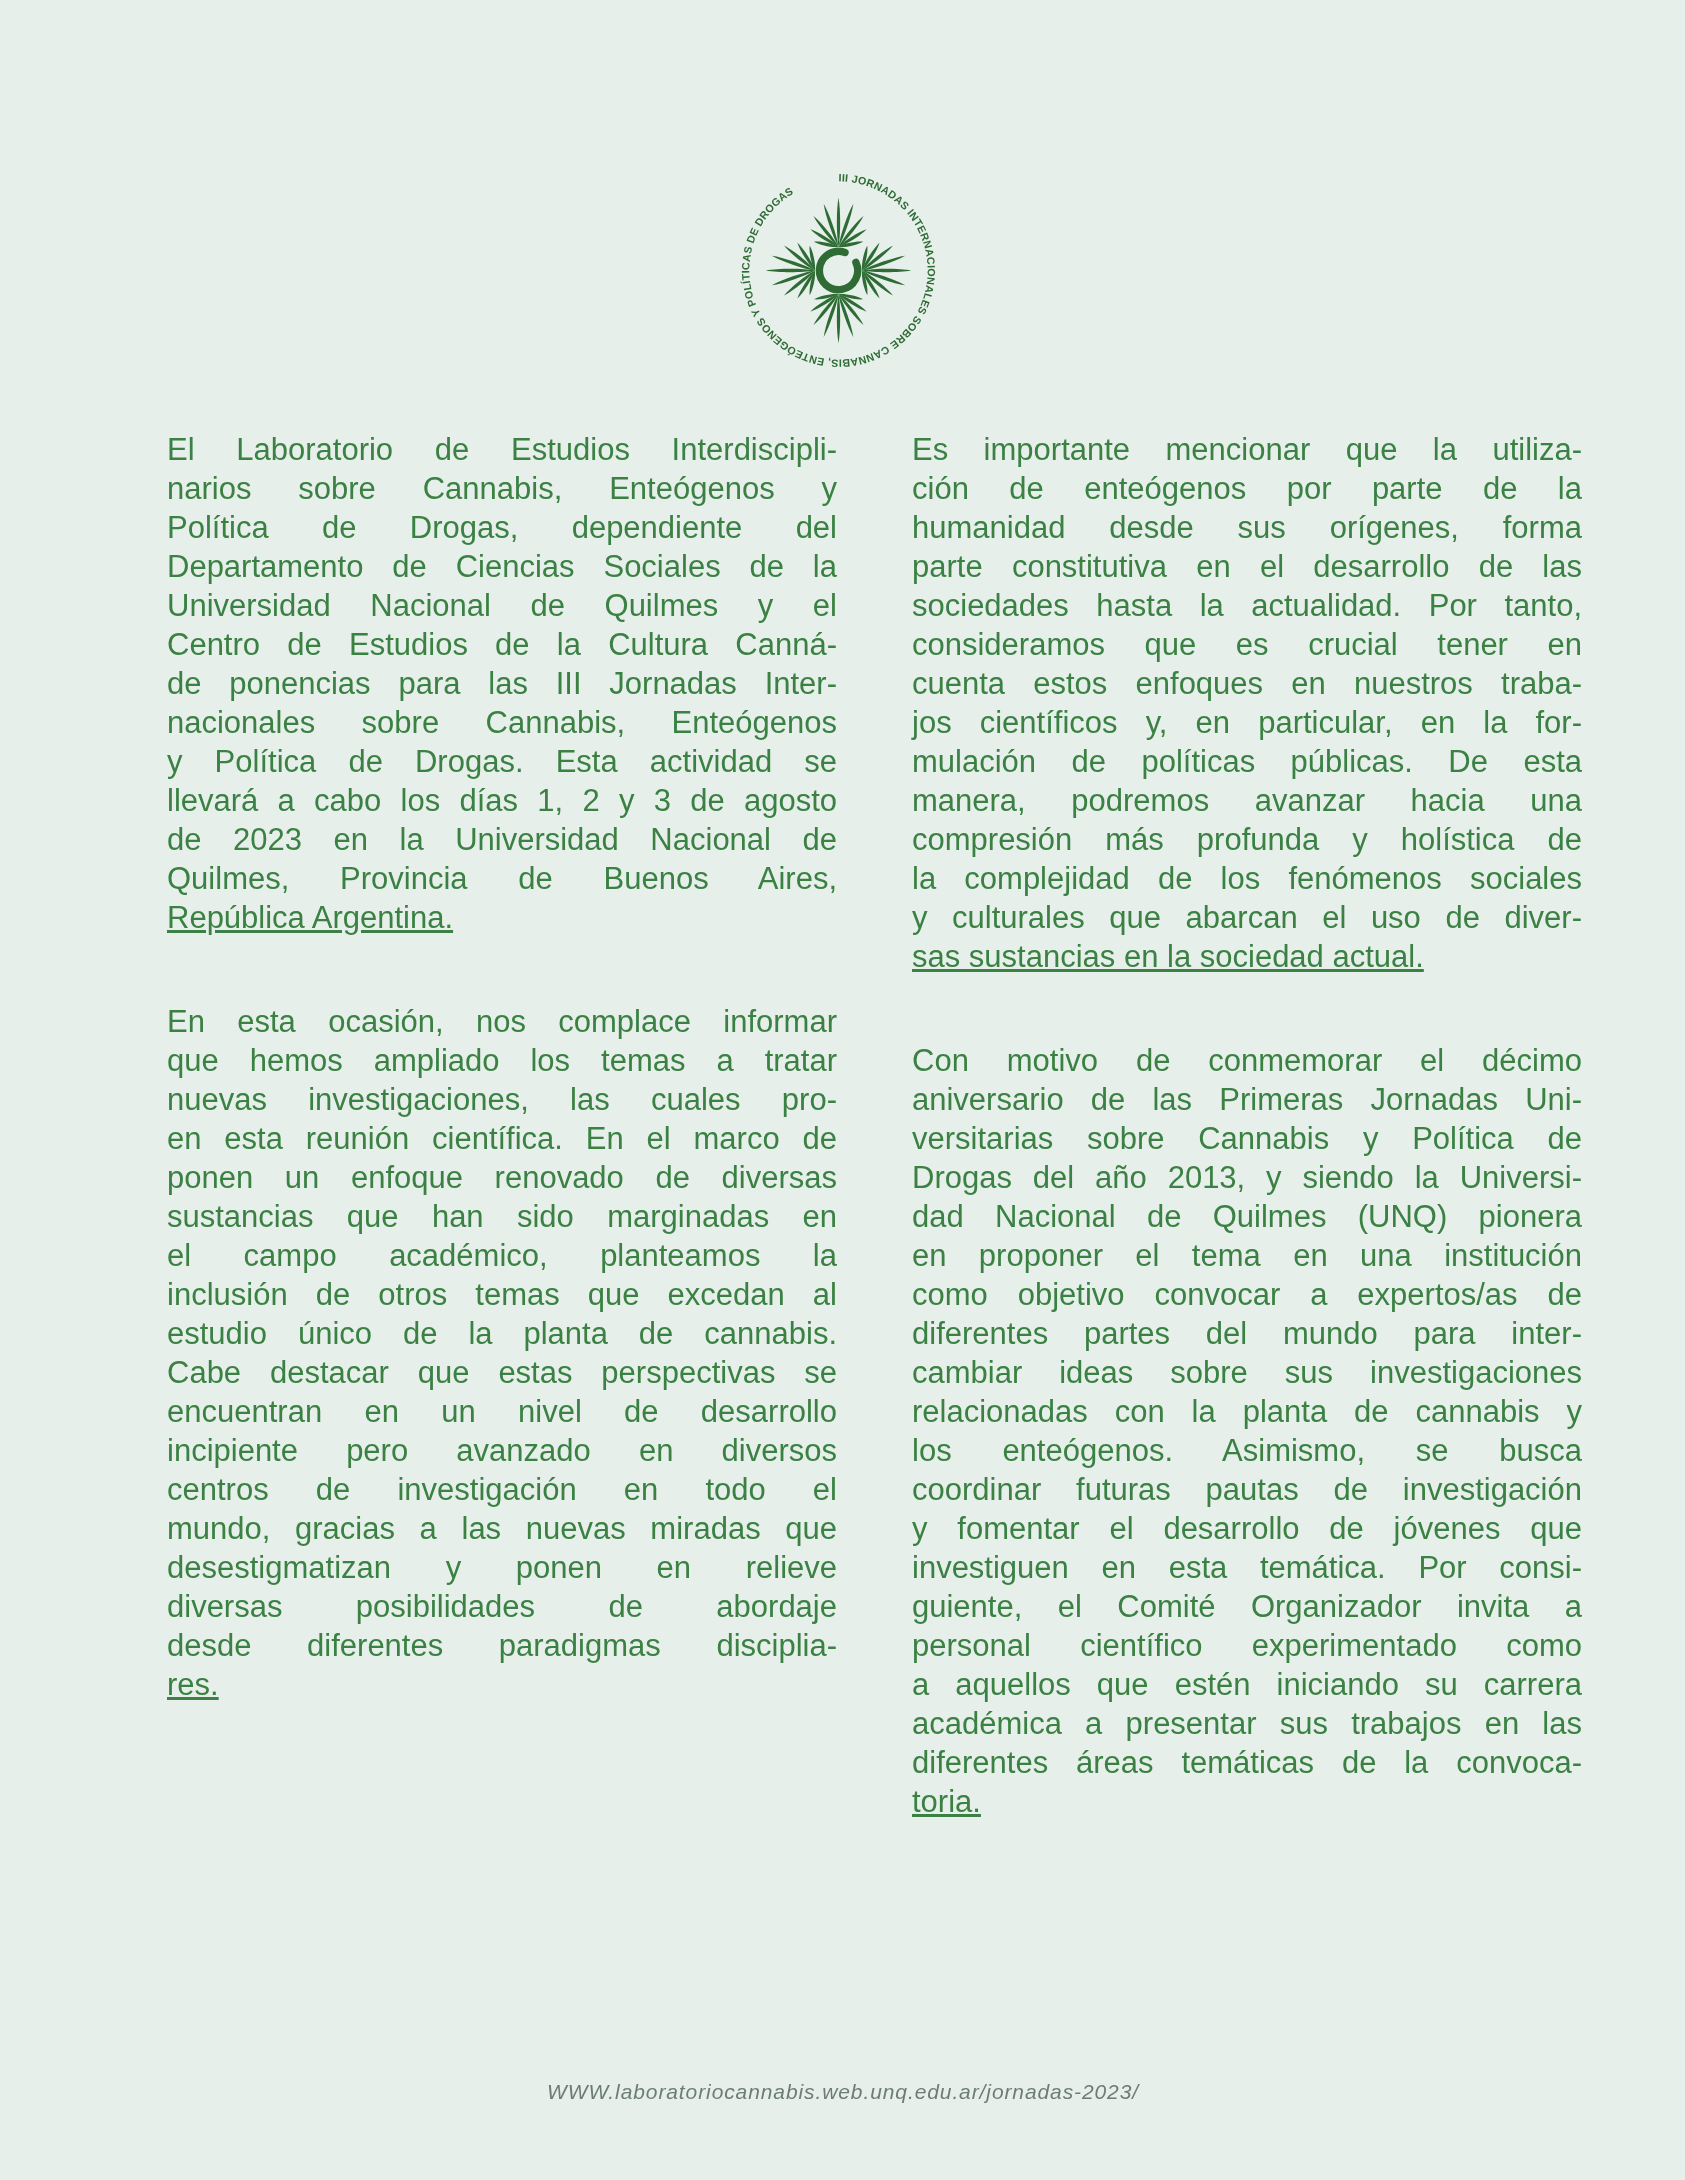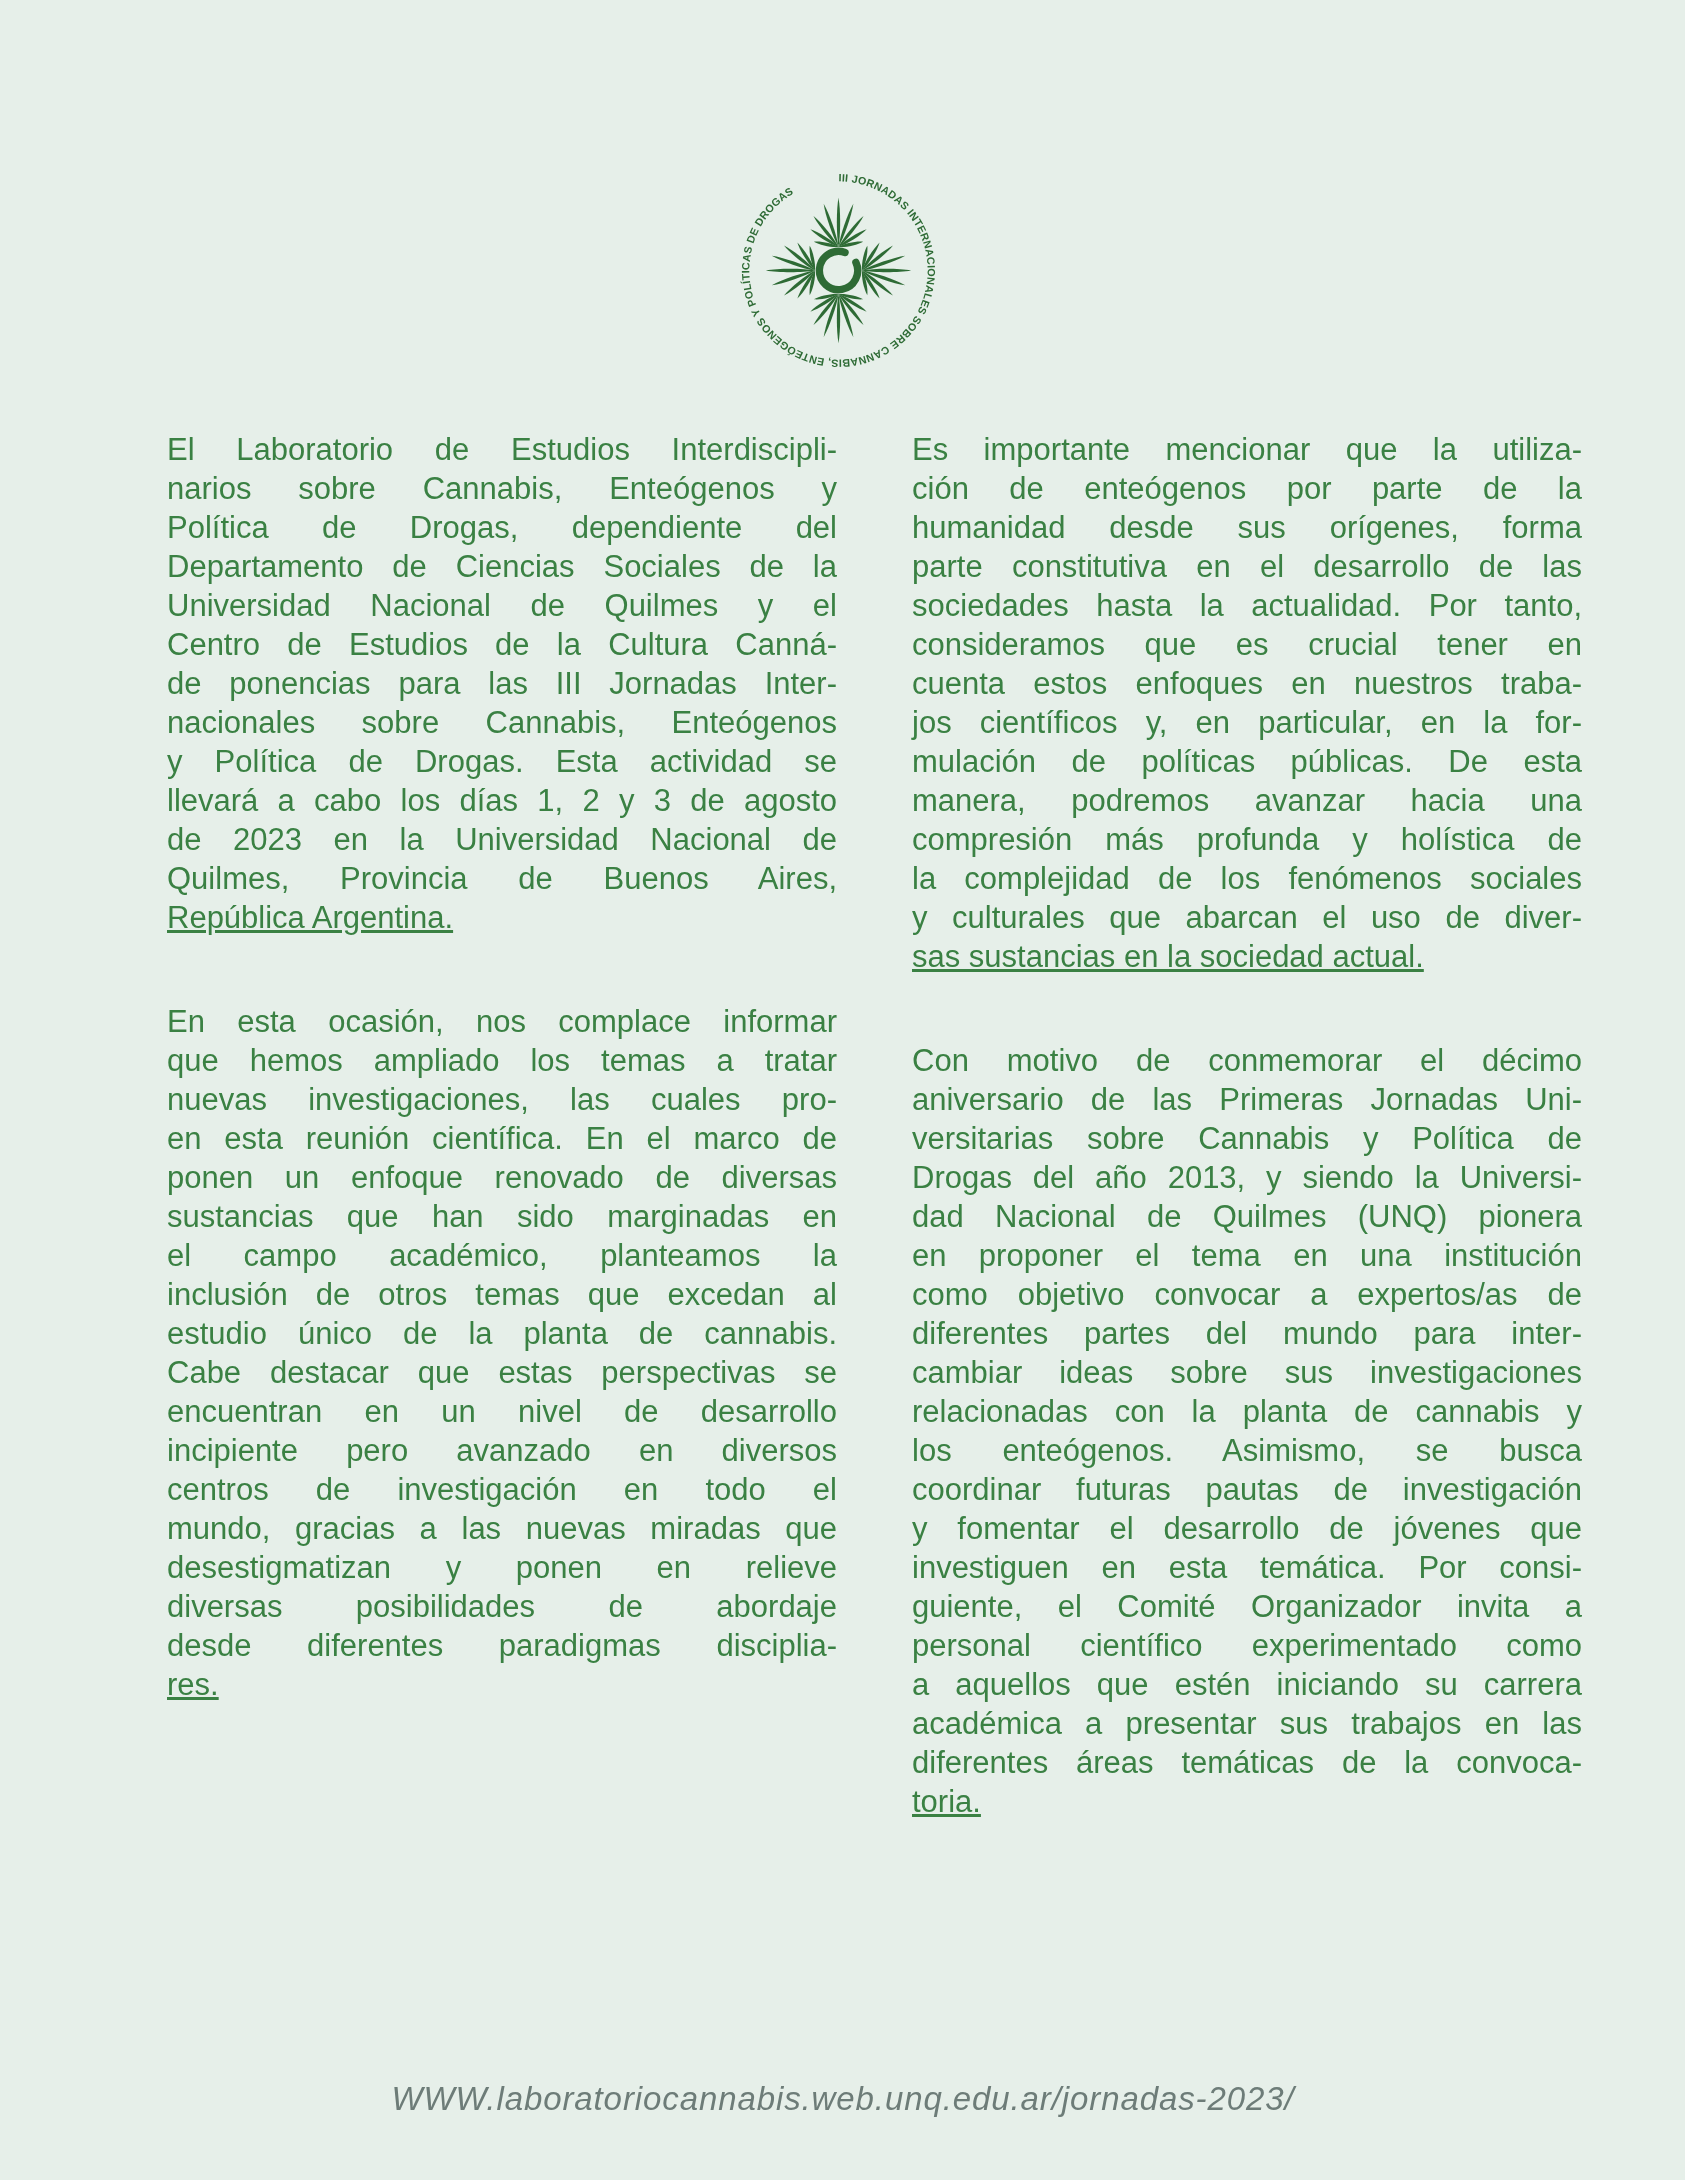--- a/index.html
+++ b/index.html
@@ -56,21 +56,21 @@
     text-decoration:underline;
     -moz-text-align-last:left;
   }
   .footer-url{
     position:absolute;
     left:0;top:2080px;
     width:1686px;
     text-align:center;
     color:var(--url-gray);
     font-style:italic;
-    font-size:33px;
+    font-size:21px;
     letter-spacing:0.9px;
   }
 </style>
 </head>
 <body>
 
 <div class="page">
 
   <div class="logo-wrap">
     <svg class="logo-svg" viewBox="-150 -150 300 300">

